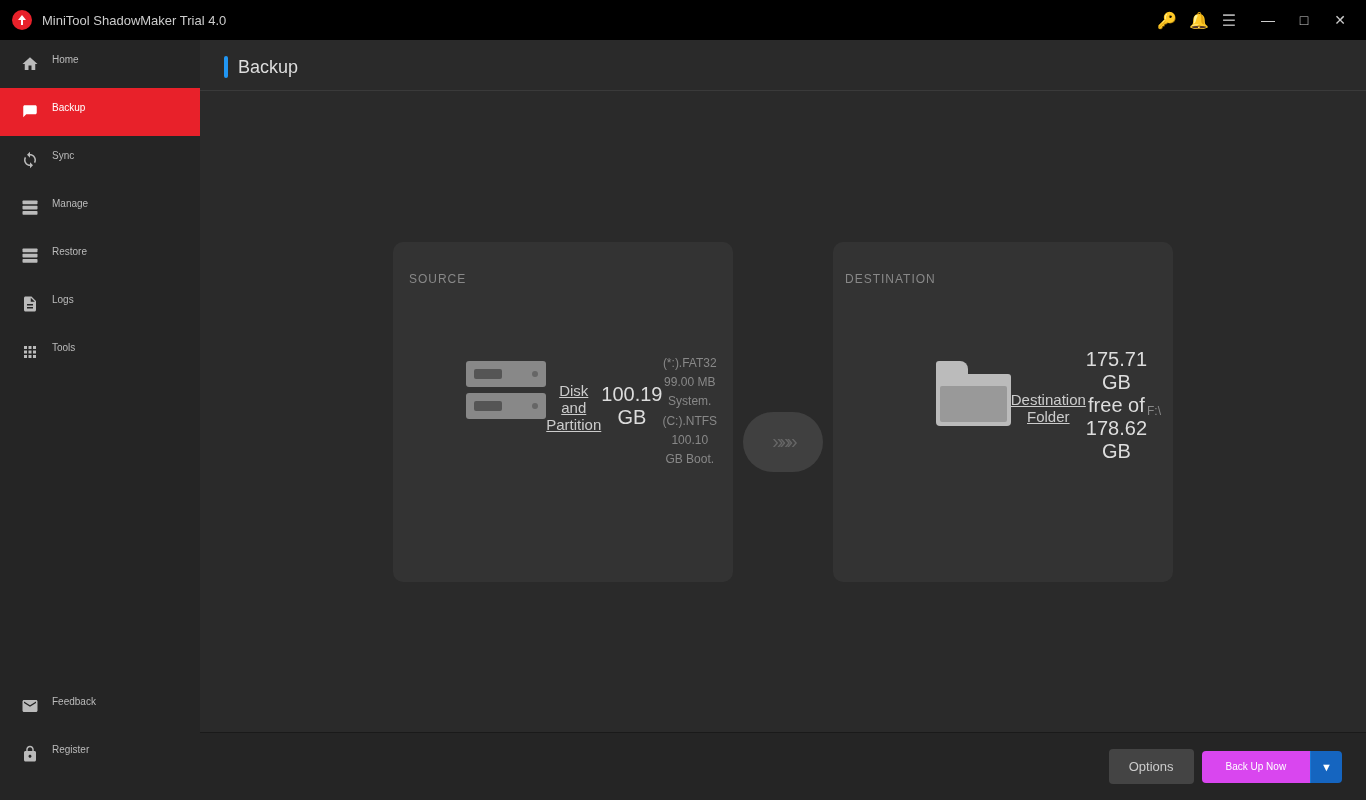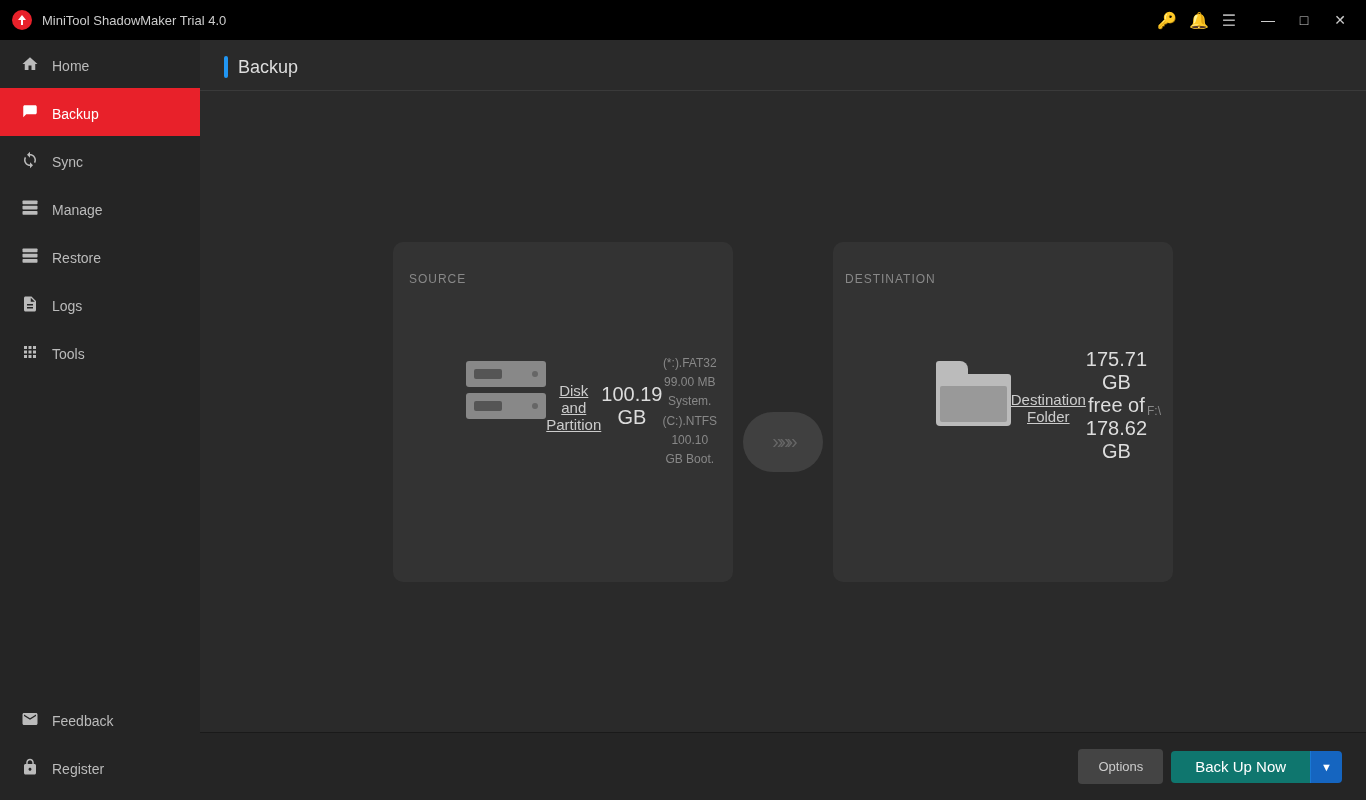--- a/index.html
+++ b/index.html
@@ -72,42 +72,42 @@
     
     #sidebar {
       width: 200px;
       background: #252525;
       display: flex;
       flex-direction: column;
       flex-shrink: 0;
     }
     .nav-item {
       display: flex;
-      align-items: flex-end;
+      align-items: flex-start;
       padding: 14px 20px;
       cursor: pointer;
       color: #bbb;
-      font-size: 14px;
+      font-size: 10px;
       gap: 12px;
     }
     .nav-item.active {
       background: #e8212a;
       color: #fff;
     }
     .nav-icon {
       width: 20px;
       height: 20px;
       flex-shrink: 0;
       display: flex;
       align-items: center;
       justify-content: center;
     }
     .nav-spacer { flex: 1; }
     .nav-bottom {
-      padding-bottom: 9px;
+      padding-bottom: 22px;
     }
 
     
     #content {
       flex: 1;
       background: #2a2a2a;
       display: flex;
       flex-direction: column;
       overflow: hidden;
     }
@@ -302,25 +302,25 @@
       border-radius: 4px;
       font-size: 13px;
       cursor: pointer;
     }
     #backup-now-container {
       display: flex;
       border-radius: 4px;
       overflow: hidden;
     }
     #backup-now-btn {
-      background: #0f766e;
+      background: #d946ef;
       color: #fff;
       border: none;
       padding: 3px 24px;
-      font-size: 15px;
+      font-size: 10px;
       cursor: pointer;
       font-weight: 500;
     }
     #backup-now-dropdown {
       background: #1565c0;
       color: #fff;
       border: none;
       border-left: 1px solid #1a78d4;
       padding: 10px 10px;
       cursor: pointer;

